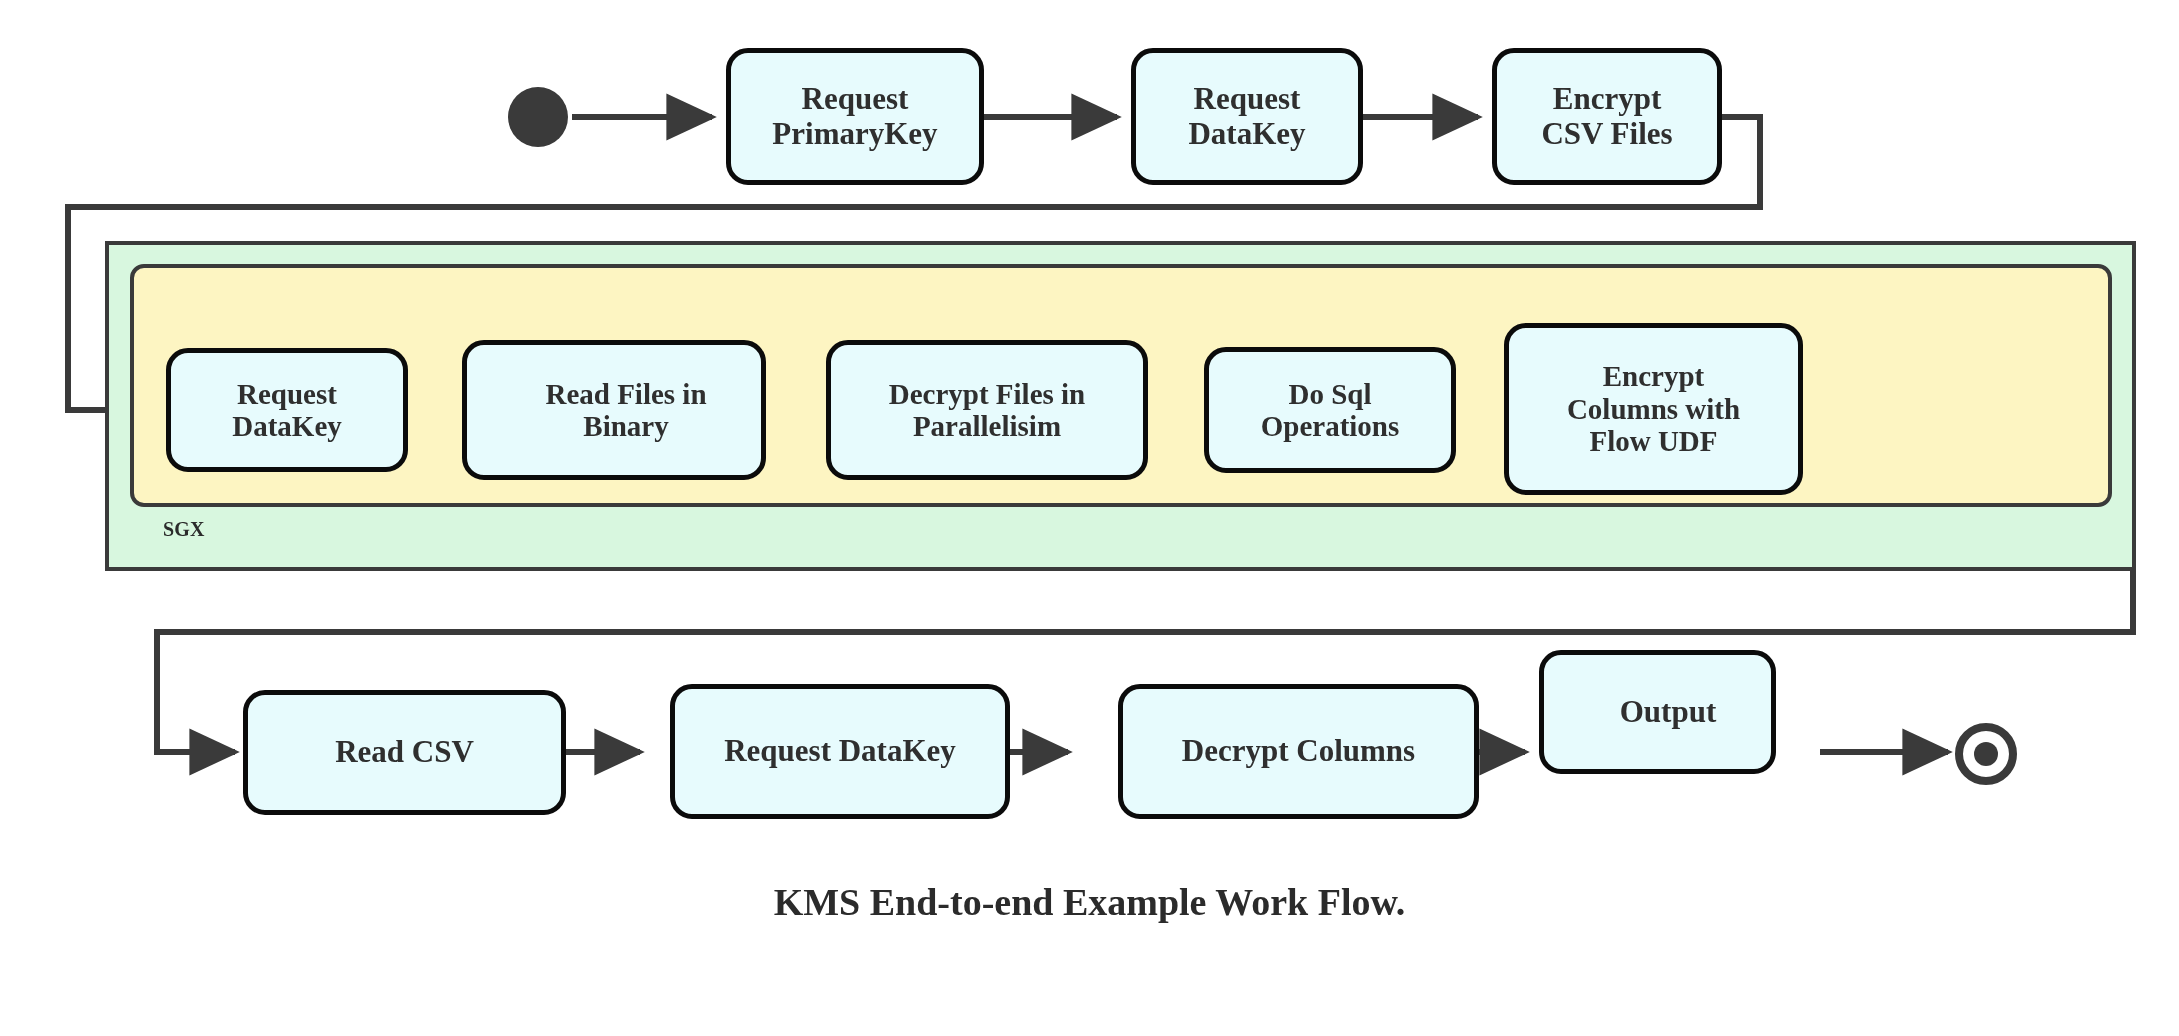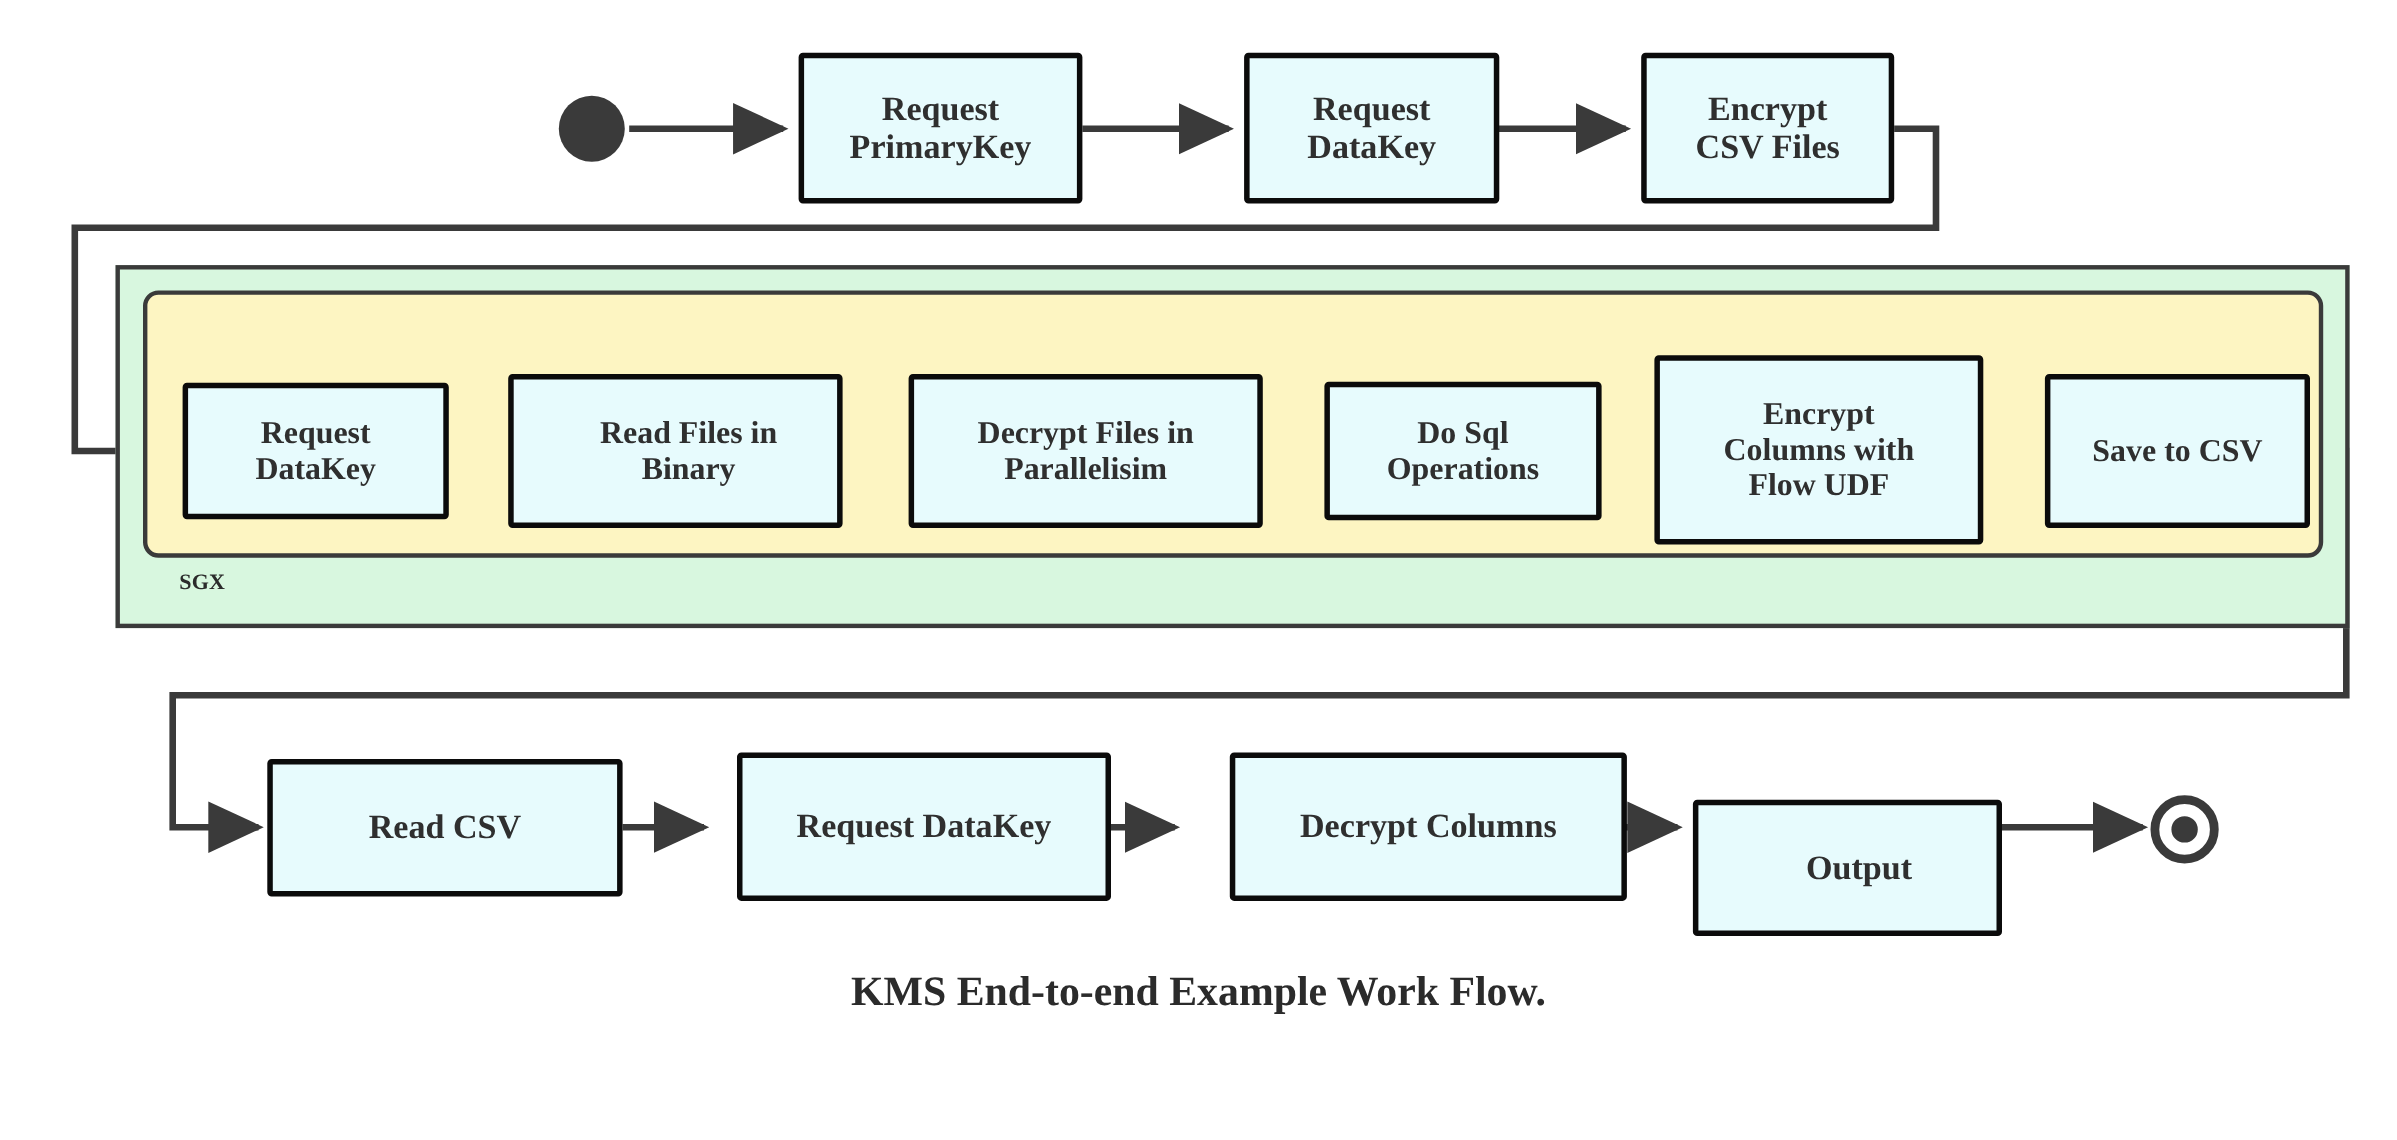--- a/index.html
+++ b/index.html
@@ -17,21 +17,21 @@
 
   .container-label{position:absolute;color:#2b2b2b;font-weight:bold;
                    font-size:30px;letter-spacing:.2px;white-space:nowrap;}
   #spark-label{left:165px;top:279px;}
   #spark-label .paren{font-weight:bold;}
   #spark-label .ital{font-style:italic;font-weight:normal;}
   #sgx-label{left:163px;top:518px;font-size:20px;}
 
   
   .node{position:absolute;box-sizing:border-box;background:#e7fbfd;
-        border:5px solid #0b0b0b;border-radius:4px;
+        border:5px solid #0b0b0b;border-radius:22px;
         display:flex;align-items:center;justify-content:center;text-align:center;
         color:#2f2f2f;font-weight:bold;line-height:1.12;
         font-size:31px;padding:0 8px;}
   .node.small{font-size:29px;}
 
   
   #start-node{position:absolute;left:508px;top:87px;width:60px;height:60px;
               border-radius:50%;background:#3a3a3a;}
   #end-node{position:absolute;left:1955px;top:723px;width:62px;height:62px;
             border-radius:50%;background:#ffffff;border:8px solid #3a3a3a;
@@ -140,37 +140,34 @@
   </div>
 
   <div class="node small" style="left:1504px;top:323px;width:299px;height:172px;">
     <span>
       <span>Encrypt</span><br>
       <span>Columns with</span><br>
       <span>Flow UDF</span>
     </span>
   </div>
 
-  <div class="node small" style="left:1859px;top:340px;width:241px;height:140px;">
-    <span>Save to CSV</span>
-  </div>
 
   <div class="node" style="left:243px;top:690px;width:323px;height:125px;">
     <span>Read CSV</span>
   </div>
 
   <div class="node" style="left:654px;top:684px;width:340px;height:135px;margin-left:16px;">
     <span>Request DataKey</span>
   </div>
 
   <div class="node" style="left:1118px;top:684px;width:361px;height:135px;">
     <span>Decrypt Columns</span>
   </div>
 
-  <div class="node" style="left:1539px;top:727px;width:281px;height:124px;padding-left:29px;">
+  <div class="node" style="left:1539px;top:650px;width:237px;height:124px;padding-left:29px;">
     <span>Output</span>
   </div>
 
   <div id="end-node">
     <div class="inner"></div>
   </div>
 
   <div id="caption">KMS End-to-end Example Work Flow.</div>
 
 </div>

